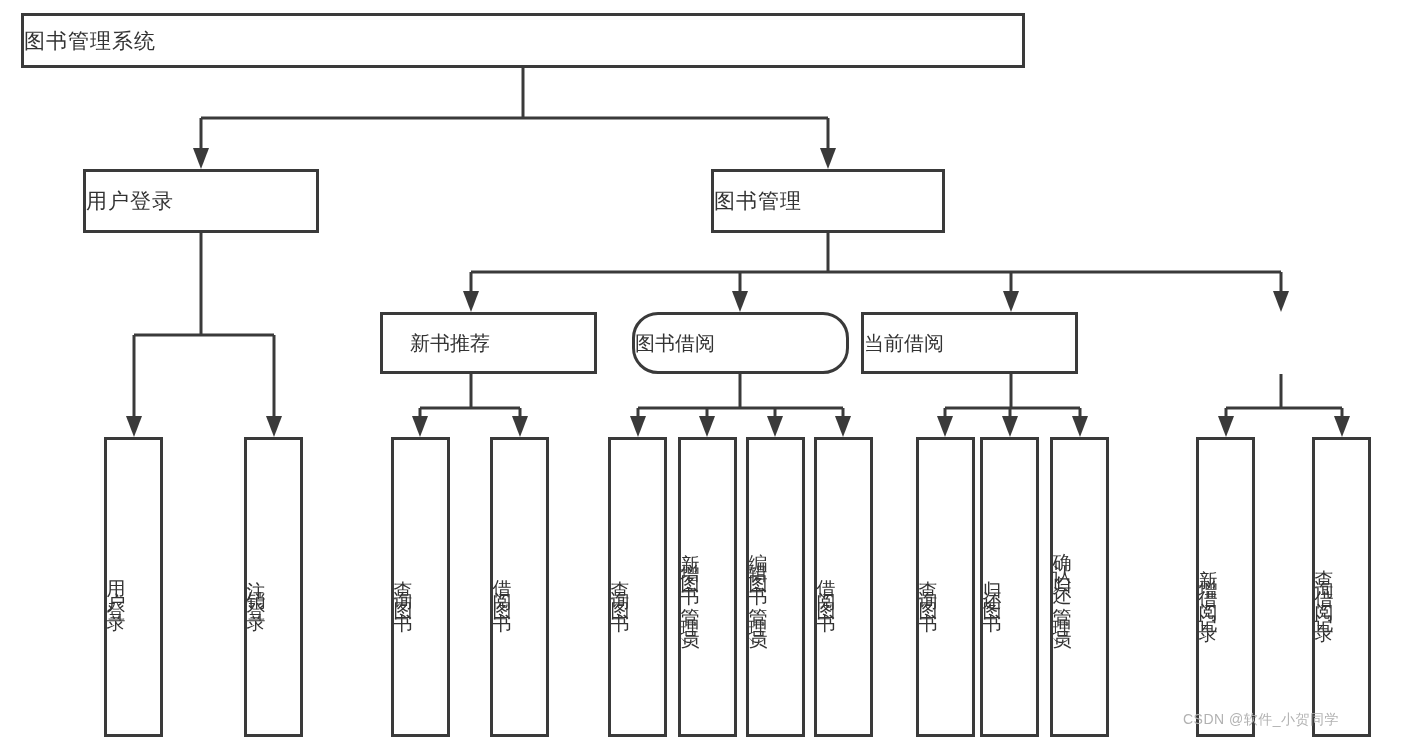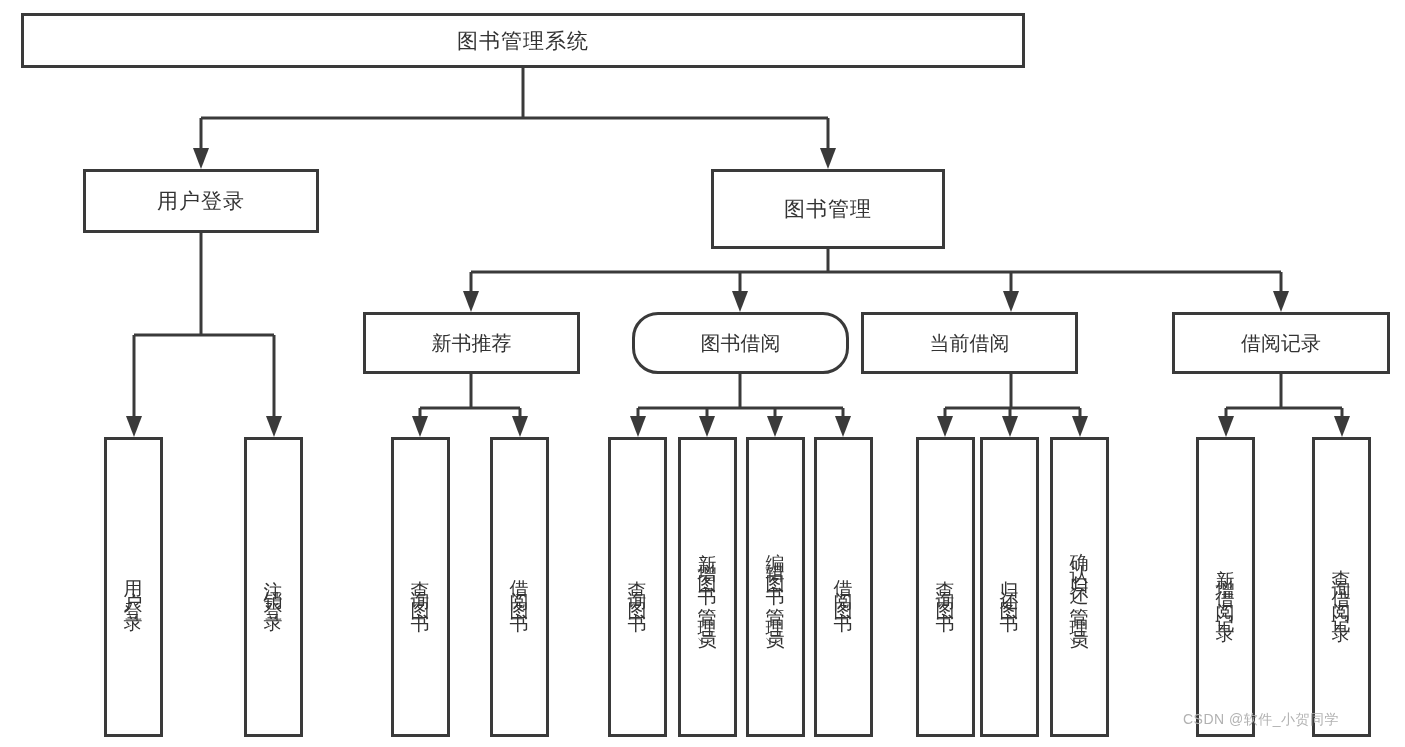--- a/index.html
+++ b/index.html
@@ -14,29 +14,29 @@
     width:1405px;height:747px;
     background:#ffffff;
     overflow:hidden;
   }
   .wires{position:absolute;left:0;top:0;width:1405px;height:747px;}
   .node{
     position:absolute;
     box-sizing:border-box;
     background:#ffffff;
     border:3px solid var(--line);
-    display:flex;align-items:center;justify-content:center;
+    display:flex;align-items:center;
     color:var(--text);
   }
   .h-node{font-size:21px;letter-spacing:1px;}
   .root{left:21px;top:13px;width:1004px;height:55px;}
   .l2a{left:83px;top:169px;width:236px;height:64px;}
-  .l2b{left:711px;top:169px;width:234px;height:80px;}
+  .l2b{left:711px;top:169px;width:234px;height:64px;}
   .l3{top:312px;height:62px;width:217px;font-size:20px;}
-  .l3a{left:363px;}
+  .l3a{left:380px;padding-left:27px;}
   .l3b{left:632px;border-radius:26px;}
   .l3c{left:861px;}
   .l3d{left:1172px;width:218px;}
   .leaf{
     top:437px;height:300px;width:59px;
   }
   .leaf span{
     writing-mode:vertical-rl;
     text-orientation:mixed;
     font-size:19px;
@@ -145,23 +145,20 @@
 
   <div class="node l3 l3a">
     <span>新书推荐</span>
   </div>
   <div class="node l3 l3b">
     <span>图书借阅</span>
   </div>
   <div class="node l3 l3c">
     <span>当前借阅</span>
   </div>
-  <div class="node l3 l3d">
-    <span>借阅记录</span>
-  </div>
 
   <div class="node leaf g1a">
     <span>用户登录</span>
   </div>
   <div class="node leaf g1b">
     <span>注销登录</span>
   </div>
 
   <div class="node leaf g2a">
     <span>查询图书</span>

